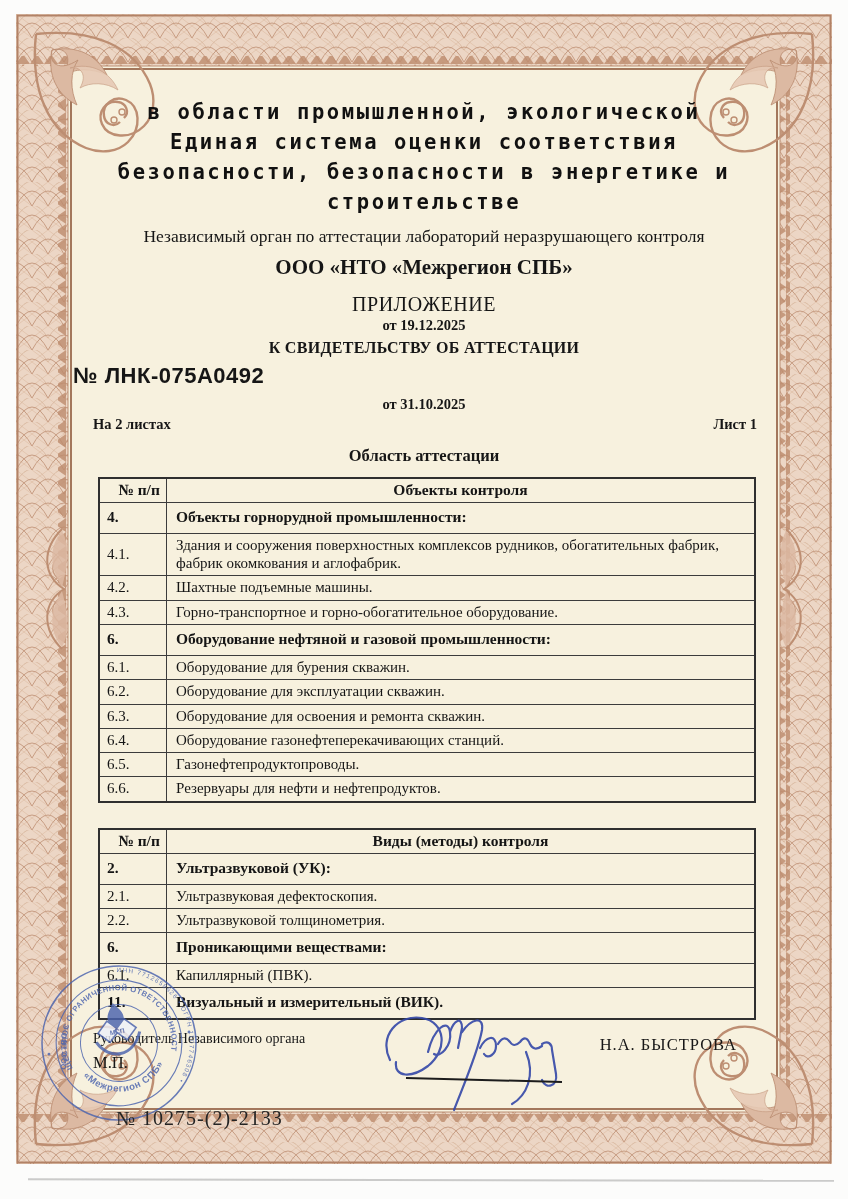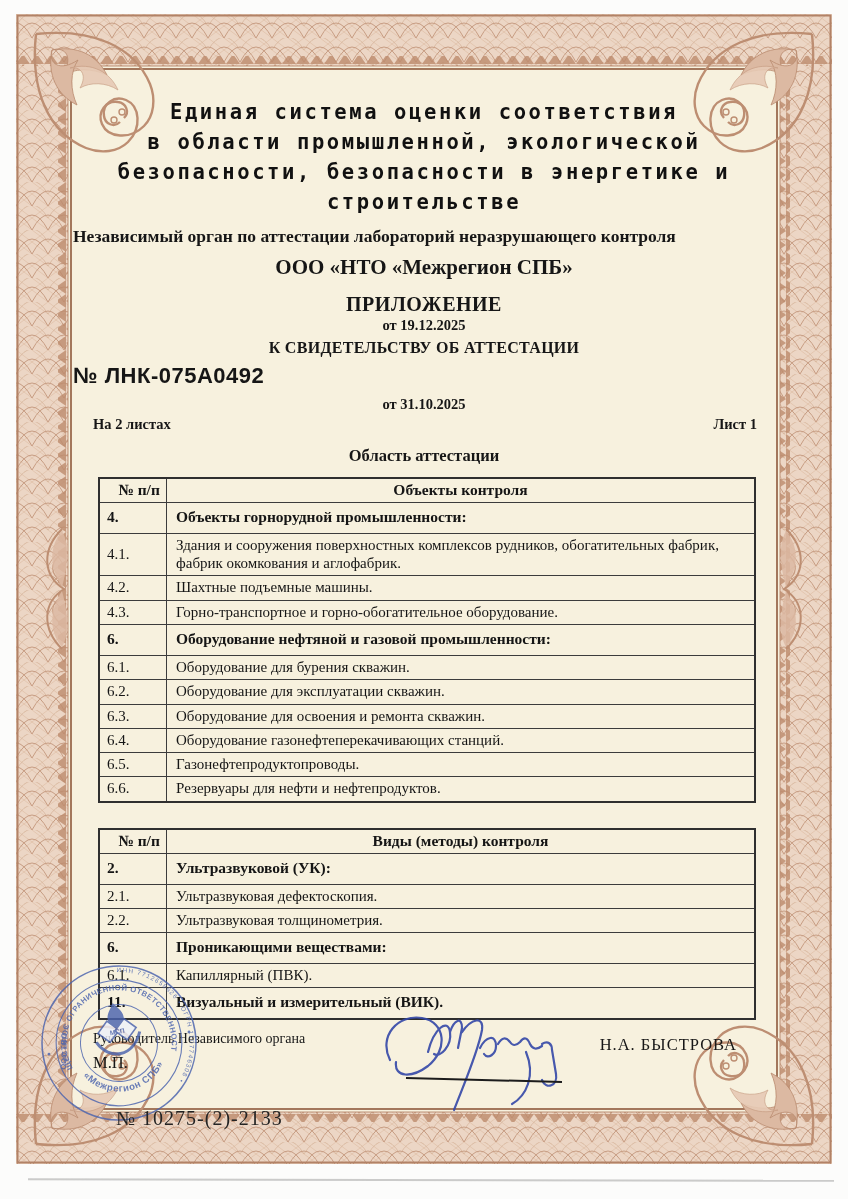--- a/index.html
+++ b/index.html
@@ -8,23 +8,23 @@
   .page::after{content:"";position:absolute;left:28px;right:14px;bottom:18px;height:2px;
     background:#a3a3a3;opacity:.55;transform:rotate(.12deg);}
   .cert{position:absolute;left:16px;top:14px;width:816px;height:1150px;
     background:radial-gradient(ellipse at 50% 40%, #f8f3e2 55%, #f0e8d1 100%);}
   .border-svg{position:absolute;left:0;top:0;}
   .content{position:absolute;left:57px;top:57px;width:702px;height:1036px;
     color:#161616;}
   .title-block{margin-top:26px;text-align:center;
     font-family:"DejaVu Sans Mono", monospace;font-weight:bold;
     font-size:20.5px;line-height:30px;letter-spacing:2.6px;color:#111;}
-  .org-line{margin-top:9px;text-align:left;font-weight:bold;font-size:17.5px;}
+  .org-line{margin-top:9px;text-align:center;font-weight:normal;font-size:17.5px;}
   .org-name{margin-top:8px;text-align:center;font-weight:bold;font-size:21px;}
-  .doc-type{margin-top:13px;text-align:center;font-weight:bold;font-size:20px;letter-spacing:.5px;}
+  .doc-type{margin-top:13px;text-align:center;font-weight:normal;font-size:20px;letter-spacing:.5px;}
   .doc-date{margin-top:1px;text-align:center;font-weight:bold;font-size:14.5px;}
   .to-cert{margin-top:5px;text-align:center;font-weight:bold;font-size:16px;letter-spacing:.3px;}
   .cert-num{margin-top:6px;text-align:left;font-weight:bold;font-size:22px;
     font-family:"Liberation Sans", sans-serif;letter-spacing:.5px;}
   .cert-date{margin-top:7px;text-align:center;font-weight:bold;font-size:14.5px;}
   .sheets-row{margin:3px 18px 0 20px;display:flex;justify-content:space-between;
     font-weight:bold;font-size:14.5px;}
   .section-title{margin-top:13px;text-align:center;font-weight:bold;font-size:16.5px;}
   .doc-table{border-collapse:collapse;width:658px;margin:11px 19px 0 25px;
     font-size:15px;line-height:1.22;color:#151515;}
@@ -107,22 +107,22 @@
       <use href="#corn" transform="translate(6,1144) scale(1,-1)"></use>
       <use href="#corn" transform="translate(810,1144) scale(-1,-1)"></use>
 
       <use href="#midO" transform="translate(0,575)"></use>
       <use href="#midO" transform="translate(816,575) scale(-1,1)"></use>
     </svg>
 
     <div class="content">
 
       <div class="title-block">
+        <div>в области промышленной, экологической</div>
         <div>Единая система оценки соответствия</div>
-        <div>в области промышленной, экологической</div>
         <div>безопасности, безопасности в энергетике и</div>
         <div>строительстве</div>
       </div>
 
       <div class="org-line">Независимый орган по аттестации лабораторий неразрушающего контроля</div>
       <div class="org-name">ООО «НТО «Межрегион СПБ»</div>
       <div class="doc-type">ПРИЛОЖЕНИЕ</div>
       <div class="doc-date">от 19.12.2025</div>
       <div class="to-cert">К СВИДЕТЕЛЬСТВУ ОБ АТТЕСТАЦИИ</div>
       <div class="cert-num">№ ЛНК-075А0492</div>
@@ -217,21 +217,21 @@
               <td>Ультразвуковой (УК):</td>
             </tr>
 
             <tr>
               <td class="col-num">2.1.</td>
               <td>Ультразвуковая дефектоскопия.</td>
             </tr>
 
             <tr>
               <td class="col-num">2.2.</td>
-              <td>Ультразвуковая толщинометрия.</td>
+              <td>Ультразвуковой толщинометрия.</td>
             </tr>
 
             <tr class="bold-row">
               <td class="col-num">6.</td>
               <td>Проникающими веществами:</td>
             </tr>
 
             <tr>
               <td class="col-num">6.1.</td>
               <td>Капиллярный (ПВК).</td>

